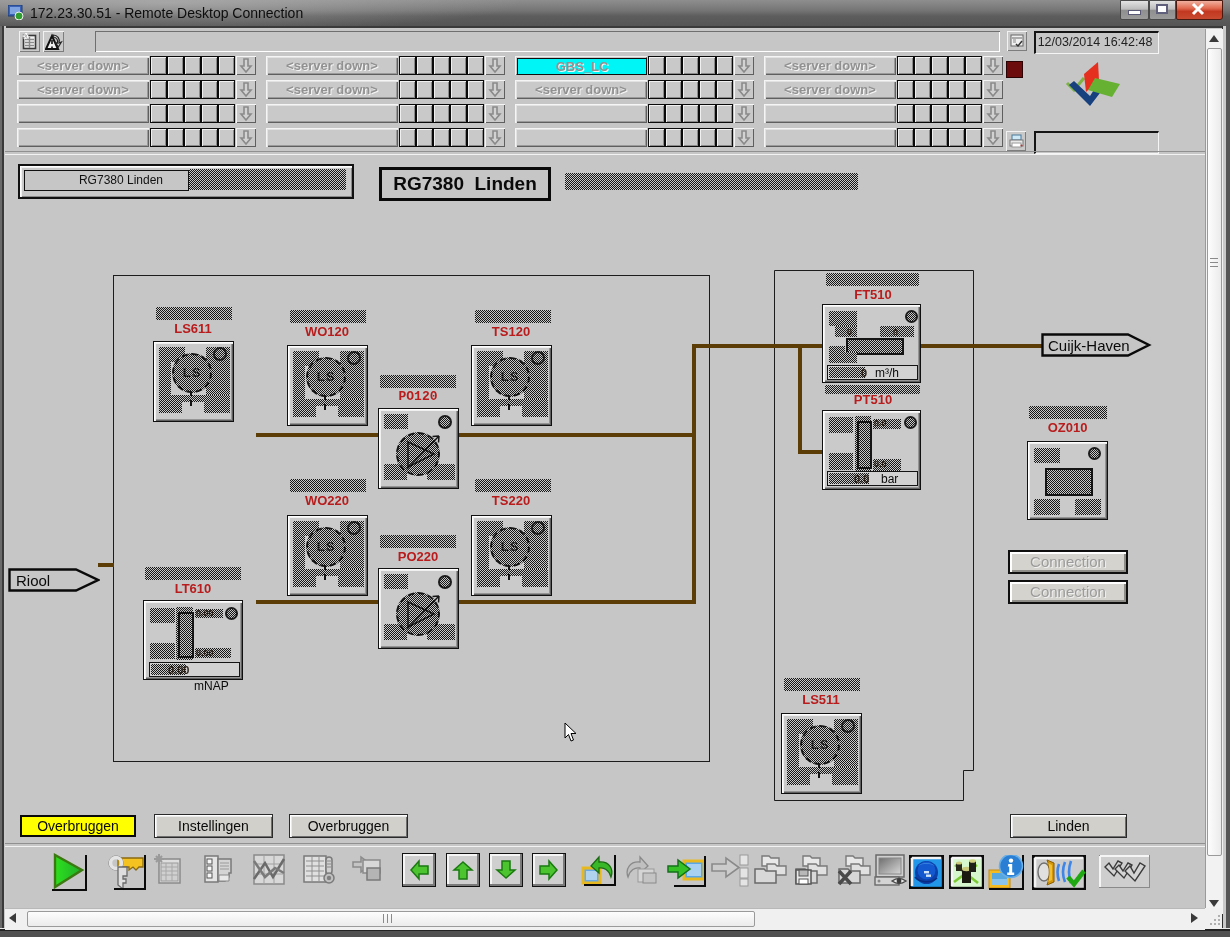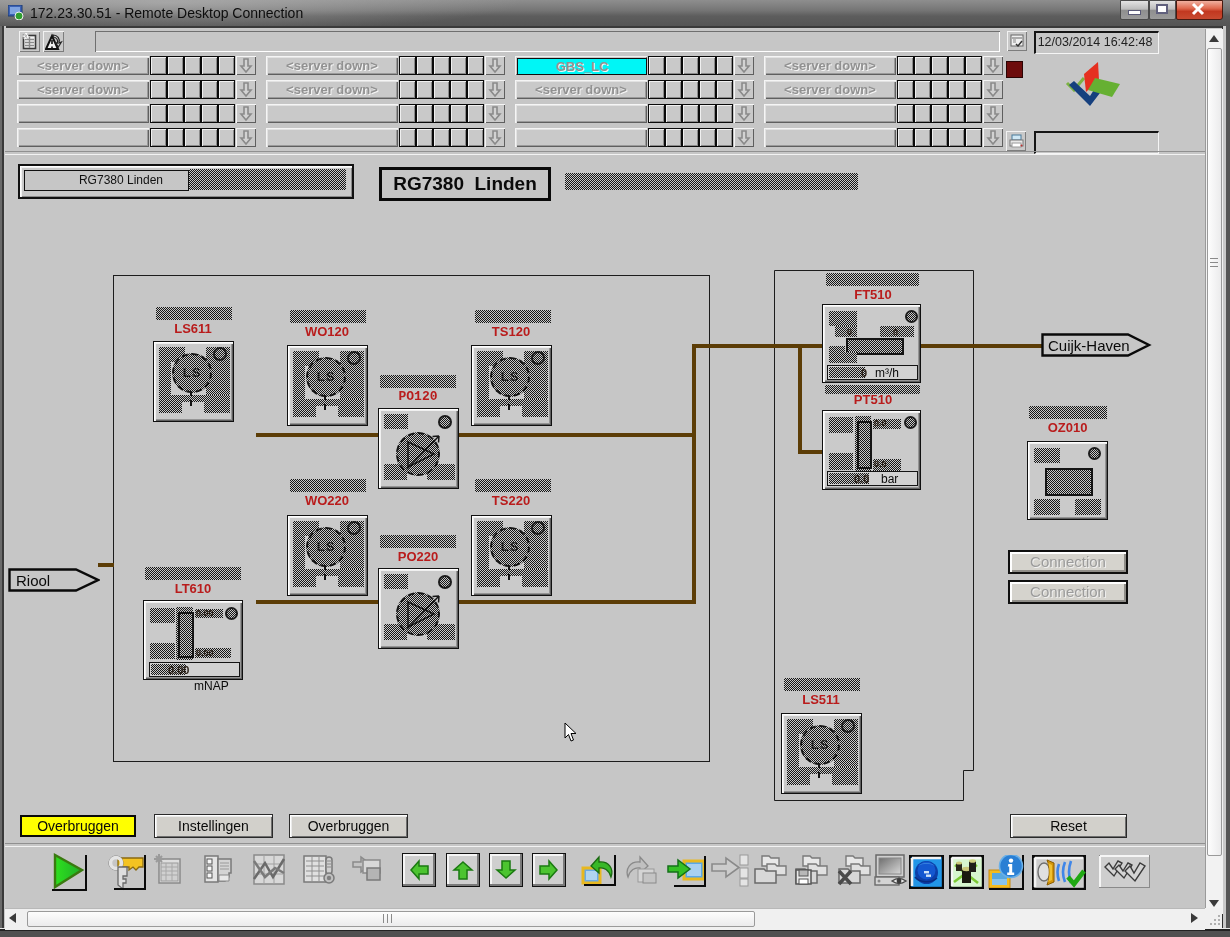--- a/index.html
+++ b/index.html
@@ -444,21 +444,21 @@
     <div class="abs dz" style="left:47px;top:57px;width:26px;height:16px;"></div>
   </div>
 <div class="abs" style="left:1008px;top:550px;width:116px;height:20px;line-height:20px;background:#d5d3cd;border:2px solid #0f0f0f;box-shadow:inset 2px 2px 0 #ffffff,inset -2px -2px 0 #8f8d88;text-align:center;font-size:15px;color:#9b9b9b;text-shadow:1px 1px 0 #f0f0f0;">Connection</div>
 <div class="abs" style="left:1008px;top:580px;width:116px;height:20px;line-height:20px;background:#d5d3cd;border:2px solid #0f0f0f;box-shadow:inset 2px 2px 0 #ffffff,inset -2px -2px 0 #8f8d88;text-align:center;font-size:15px;color:#9b9b9b;text-shadow:1px 1px 0 #f0f0f0;">Connection</div>
 <div class="abs" style="left:564px;top:722px;"><svg width="14" height="21">
 <path d="M1,1 L1,16 L4.5,12.5 L7,19 L9.5,18 L7,11.5 L12,11.5 Z" fill="#ffffff" stroke="#000" stroke-width="1"></path>
     </svg></div>
 <div class="abs" style="left:20px;top:815px;width:112px;height:18px;background:#ffff00;border:2px solid #0a0a0a;line-height:18px;text-align:center;font-size:14px;color:#0a0a0a;">Overbruggen</div>
 <div class="abs" style="left:154px;top:814px;width:117px;height:22px;line-height:22px;background:#d2d0cb;border:1px solid #2a2a2a;box-shadow:inset 1px 1px 0 #ffffff,inset 2px 2px 0 #ebebeb,inset -1px -1px 0 #6f6f6f;text-align:center;font-size:14px;color:#0a0a0a;">Instellingen</div>
 <div class="abs" style="left:289px;top:814px;width:117px;height:22px;line-height:22px;background:#d2d0cb;border:1px solid #2a2a2a;box-shadow:inset 1px 1px 0 #ffffff,inset 2px 2px 0 #ebebeb,inset -1px -1px 0 #6f6f6f;text-align:center;font-size:14px;color:#0a0a0a;">Overbruggen</div>
-<div class="abs" style="left:1010px;top:814px;width:115px;height:22px;line-height:22px;background:#d2d0cb;border:1px solid #2a2a2a;box-shadow:inset 1px 1px 0 #ffffff,inset 2px 2px 0 #ebebeb,inset -1px -1px 0 #6f6f6f;text-align:center;font-size:14px;color:#0a0a0a;">Reset</div>
+<div class="abs" style="left:1010px;top:814px;width:115px;height:22px;line-height:22px;background:#d2d0cb;border:1px solid #2a2a2a;box-shadow:inset 1px 1px 0 #ffffff,inset 2px 2px 0 #ebebeb,inset -1px -1px 0 #6f6f6f;text-align:center;font-size:14px;color:#0a0a0a;">Linden</div>
 <div class="abs" style="left:5px;top:843px;width:1206px;height:2px;border-top:1px solid #909090;border-bottom:1px solid #f2f2f2;"></div>
 <div class="abs" style="left:52px;top:853px;width:33px;height:33px;"><svg width="38" height="38">
 <defs>
         <linearGradient id="pg" x1="0" y1="0" x2="1" y2="0">
 <stop offset="0" stop-color="#2ee01e"></stop>
           <stop offset="1" stop-color="#1fae28"></stop>
         </linearGradient>
       </defs>
 <path d="M3,2 L3,34 L30,17 Z" fill="url(#pg)" stroke="#3a7a10" stroke-width="2.4"></path>
 <path d="M34,2 V37 H0" stroke="#0a0a0a" stroke-width="2" fill="none"></path>

